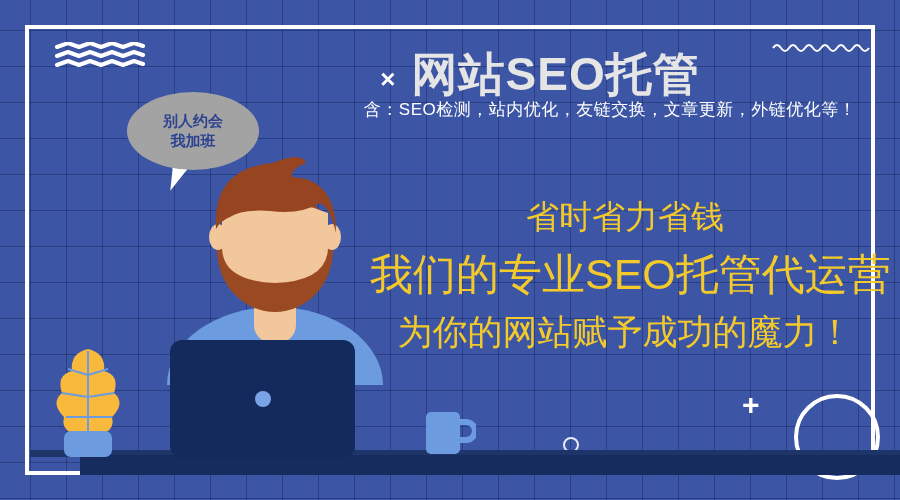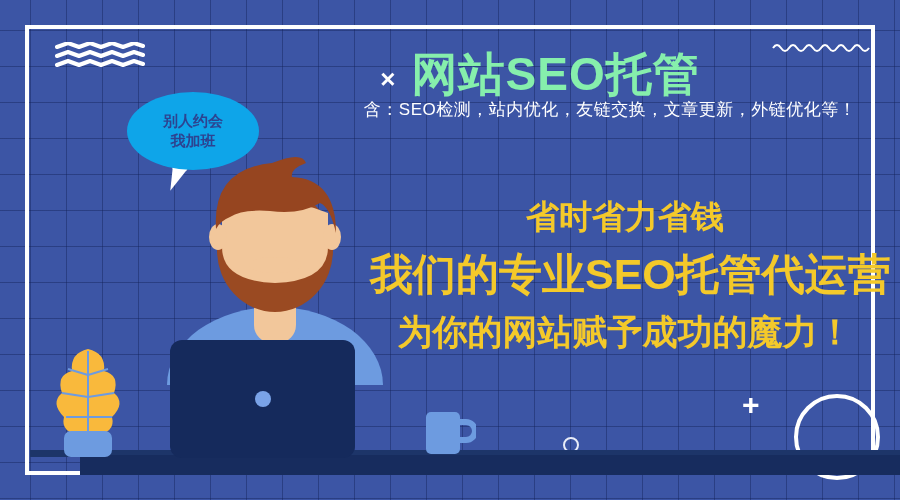--- a/index.html
+++ b/index.html
@@ -44,48 +44,48 @@
   
   .headline {
     position:absolute; left:330px; top:44px; width:420px;
     display:flex; align-items:center; justify-content:center; gap:16px;
   }
   .x-mark {
     color:#ffffff; font-size:26px; font-weight:700; line-height:1;
     transform:translateY(4px);
   }
   .title {
-    color:#86efac; font-size:46px; font-weight:700; letter-spacing:1px;
+    color:#e5e5e5; font-size:46px; font-weight:700; letter-spacing:1px;
     white-space:nowrap;
   }
   .subtitle {
     position:absolute; left:330px; top:98px; width:560px;
     color:#ffffff; font-size:17px; letter-spacing:0.5px; text-align:center;
     white-space:nowrap;
   }
   
   .slogans {
     position:absolute; left:370px; top:192px; width:510px;
     text-align:center;
   }
   .slogan {
-    color:#f4c92a; font-weight:700; line-height:1.5; white-space:nowrap;
+    color:#f4c92a; font-weight:400; line-height:1.5; white-space:nowrap;
   }
   .slogan.l1 { font-size:33px; }
   .slogan.l2 { font-size:43px; }
   .slogan.l3 { font-size:35px;text-align:center; }
   .plus {
     position:absolute; left:742px; top:390px;
     color:#ffffff; font-size:30px; font-weight:700; line-height:1;
   }
   
   .bubble {
     position:absolute; left:127px; top:92px;
     width:132px; height:78px;
-    background:#0ea5e9; border-radius:50%;
+    background:#a3a3a3; border-radius:50%;
     display:flex; flex-direction:column; align-items:center; justify-content:center;
     z-index:6;
   }
   .bubble span {
     color:#2d4390; font-size:15px; font-weight:700; line-height:1.35;
   }
   .bubble-tail {
     position:absolute; left:172px; top:158px;
     width:0; height:0;
     border-left:14px solid #ffffff;

